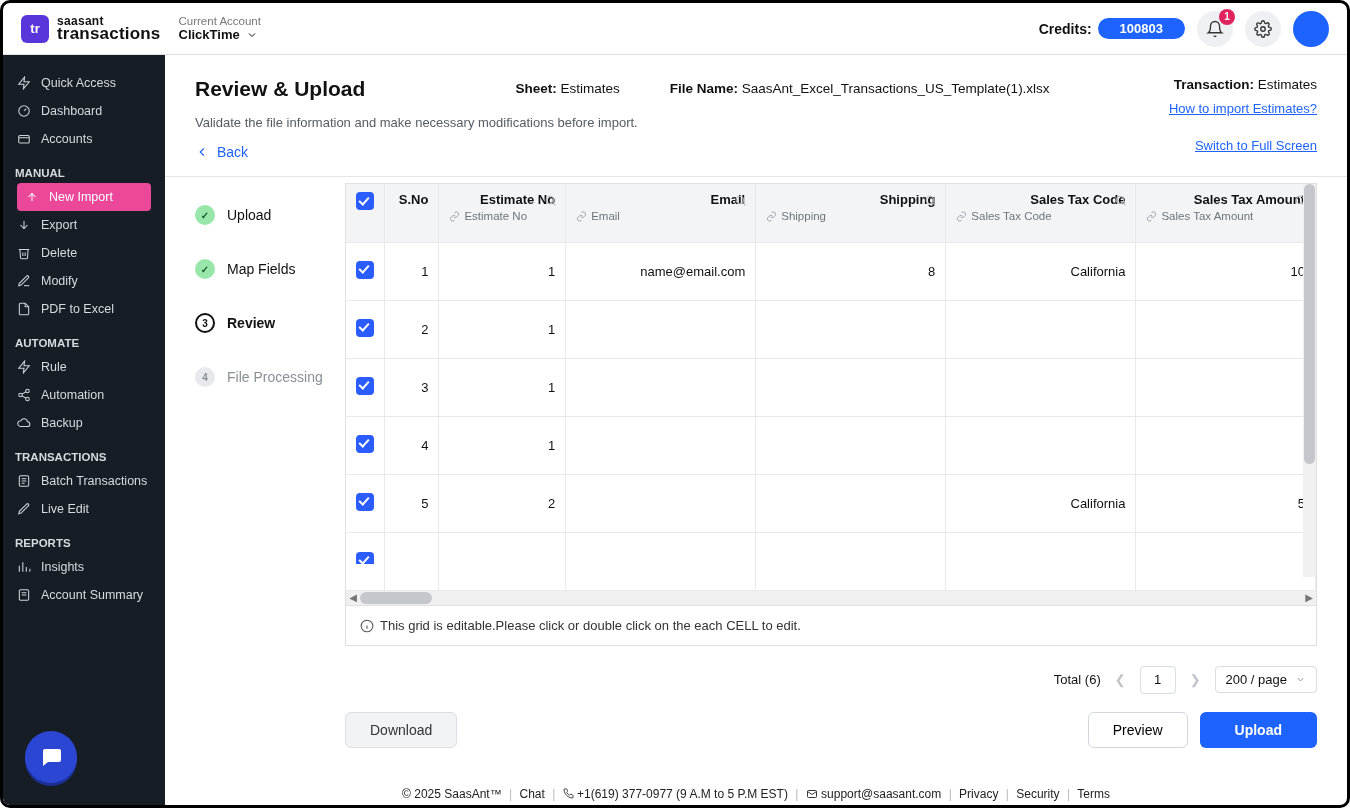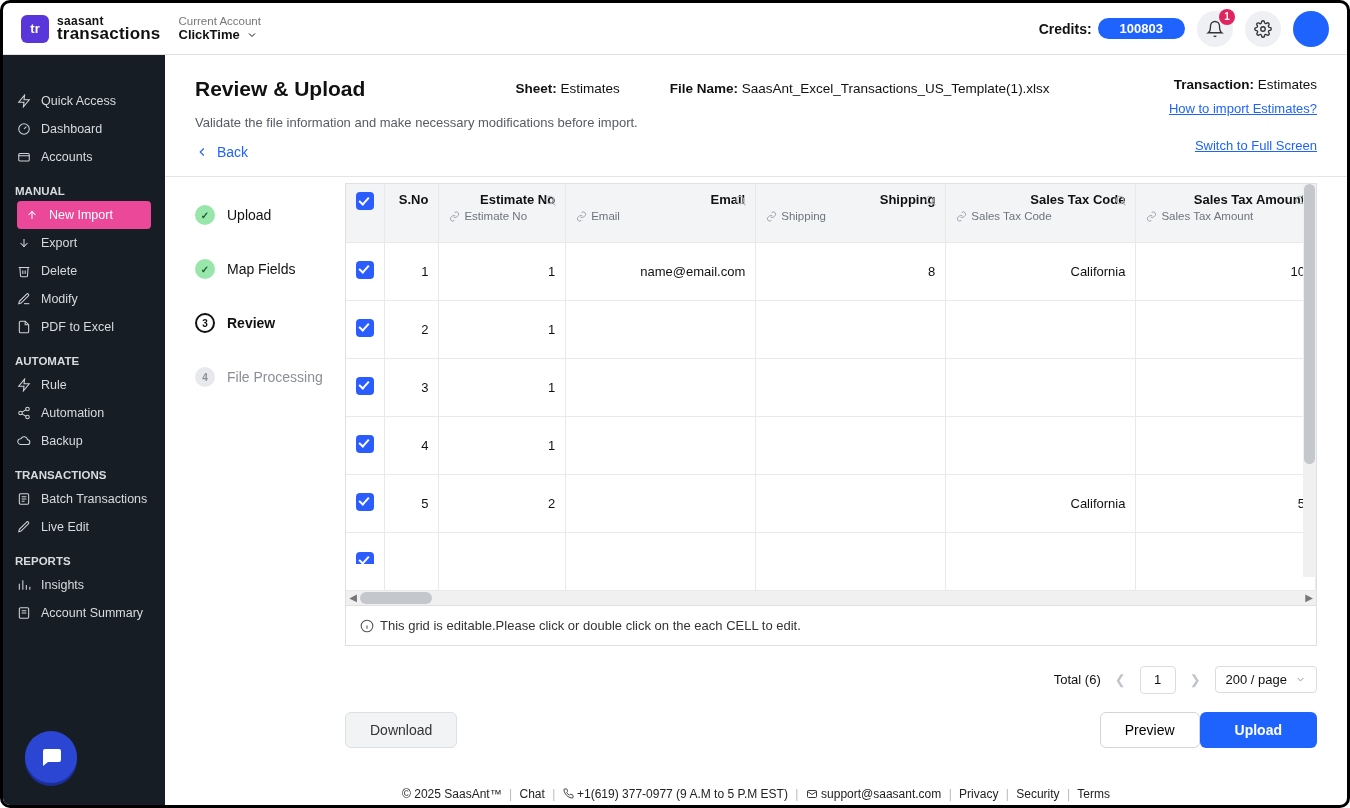--- a/index.html
+++ b/index.html
@@ -21,21 +21,21 @@
   .credits-pill { background:#1f63ff; color:#fff; border-radius:12px; font-size:13px; font-weight:700; padding:3px 22px; }
   .iconbtn { width:36px; height:36px; border-radius:50%; display:flex; align-items:center; justify-content:center; margin-left:12px; cursor:pointer; }
   .iconbtn.gray { background:#eef0f3; position:relative; }
   .iconbtn .badge { position:absolute; top:-2px; right:-2px; background:#e0245e; color:#fff; border-radius:50%; font-size:10px; width:16px; height:16px; display:flex; align-items:center;justify-content:center; font-weight:700; }
   .avatar { background:#1f63ff; }
 
   
   .body { flex:1; display:flex; min-height:0; }
 
   
-  .sidebar { width:162px; background:#171d24; color:#d6dbe0; font-size:12.5px; padding-top:32px; overflow:hidden; }
+  .sidebar { width:162px; background:#171d24; color:#d6dbe0; font-size:12.5px; padding-top:14px; overflow:hidden; }
   .sb-item { display:flex; align-items:center; gap:10px; padding:7px 14px; cursor:pointer; white-space:nowrap; }
   .sb-item.active { background:#ec4899; color:#fff; border-radius:4px; margin:0 14px; padding:7px 8px; }
   .sb-item svg, .sb-ic { width:14px; height:14px; flex:none; }
   .sb-section { font-weight:700; font-size:11.5px; padding:14px 12px 4px; color:#d6dbe0; }
 
   
   .main { flex:1; display:flex; flex-direction:column; min-width:0; }
   .page-head { padding:22px 30px 0; }
   .title-row { display:flex; align-items:flex-start; gap:40px; }
   .page-title { font-size:21px; font-weight:800; }
@@ -87,21 +87,21 @@
   .hscroll .har { position:absolute; top:0; bottom:0; width:14px; display:flex; align-items:center; justify-content:center; color:#777; font-size:10px; }
   .hscroll .harL { left:0; } .hscroll .harR { right:0; }
 
   .grid-note { border:1px solid #e0e0e0; border-top:none; padding:12px 14px; font-size:13px; color:#333; display:flex; align-items:flex-end; gap:6px; }
 
   .pager-row { display:flex; align-items:center; justify-content:flex-end; gap:14px; font-size:13px; margin-top:20px; }
   .pager-row .pg-arrow { color:#c0c4ca; cursor:pointer; }
   .pager-row .pg-box { border:1px solid #d9dce0; border-radius:4px; width:36px; height:28px; display:flex; align-items:center; justify-content:center; }
   .pager-row .pp { border:1px solid #d9dce0; border-radius:4px; padding:5px 10px; display:flex; align-items:center; gap:8px; cursor:pointer; }
 
-  .action-row { display:flex; align-items:center; margin-top:18px; }
+  .action-row { display:flex; align-items:center; margin-top:18px; gap:12px; }
   .btn { border-radius:6px; height:36px; padding:0 24px; font-size:14px; display:inline-flex; align-items:center; justify-content:center; cursor:pointer; border:1px solid transparent; }
   .btn.download { background:#f2f3f5; border:1px solid #dcdfe3; color:#333; }
   .btn.preview { background:#fff; border:1px solid #d2d6db; }
   .btn.upload { background:#1f63ff; color:#fff; font-weight:600; padding:0 34px; }
 
   
   .footer { font-size:12px; color:#222; text-align:center; padding:6px 0 4px; }
   .footer a { color:#222; text-decoration:none; }
   .footer .sep2 { color:#bbb; margin:0 4px; }
 

